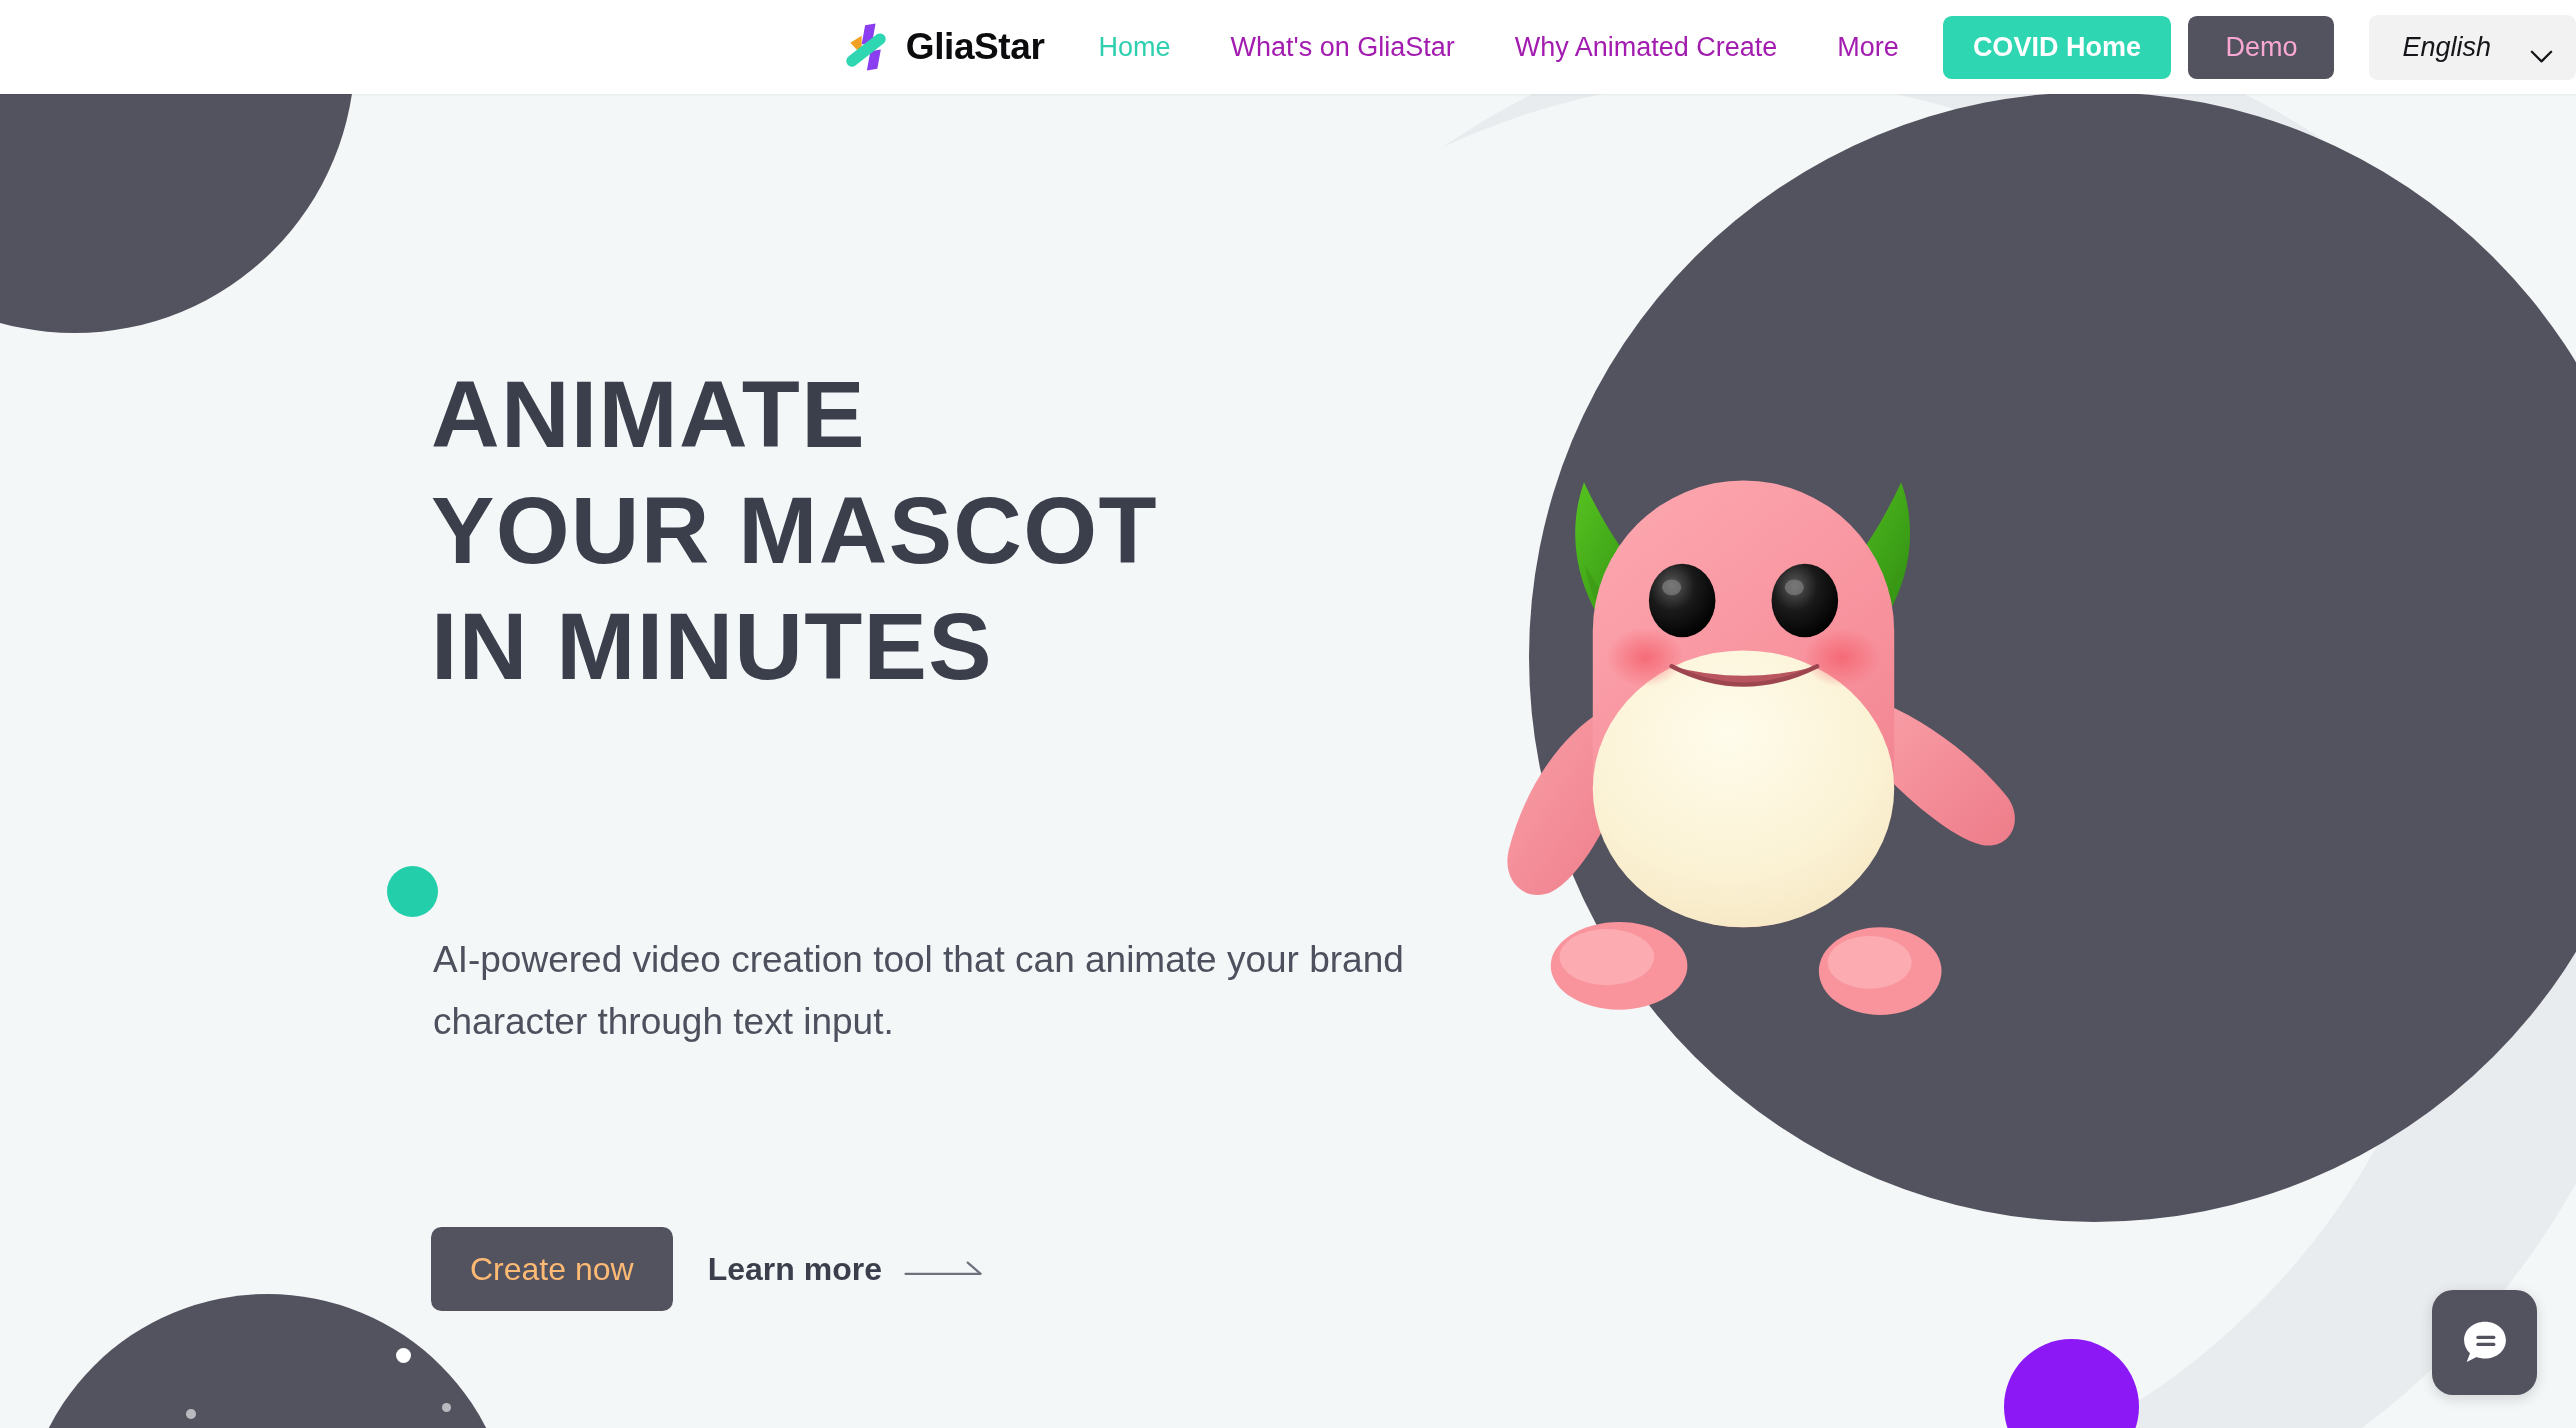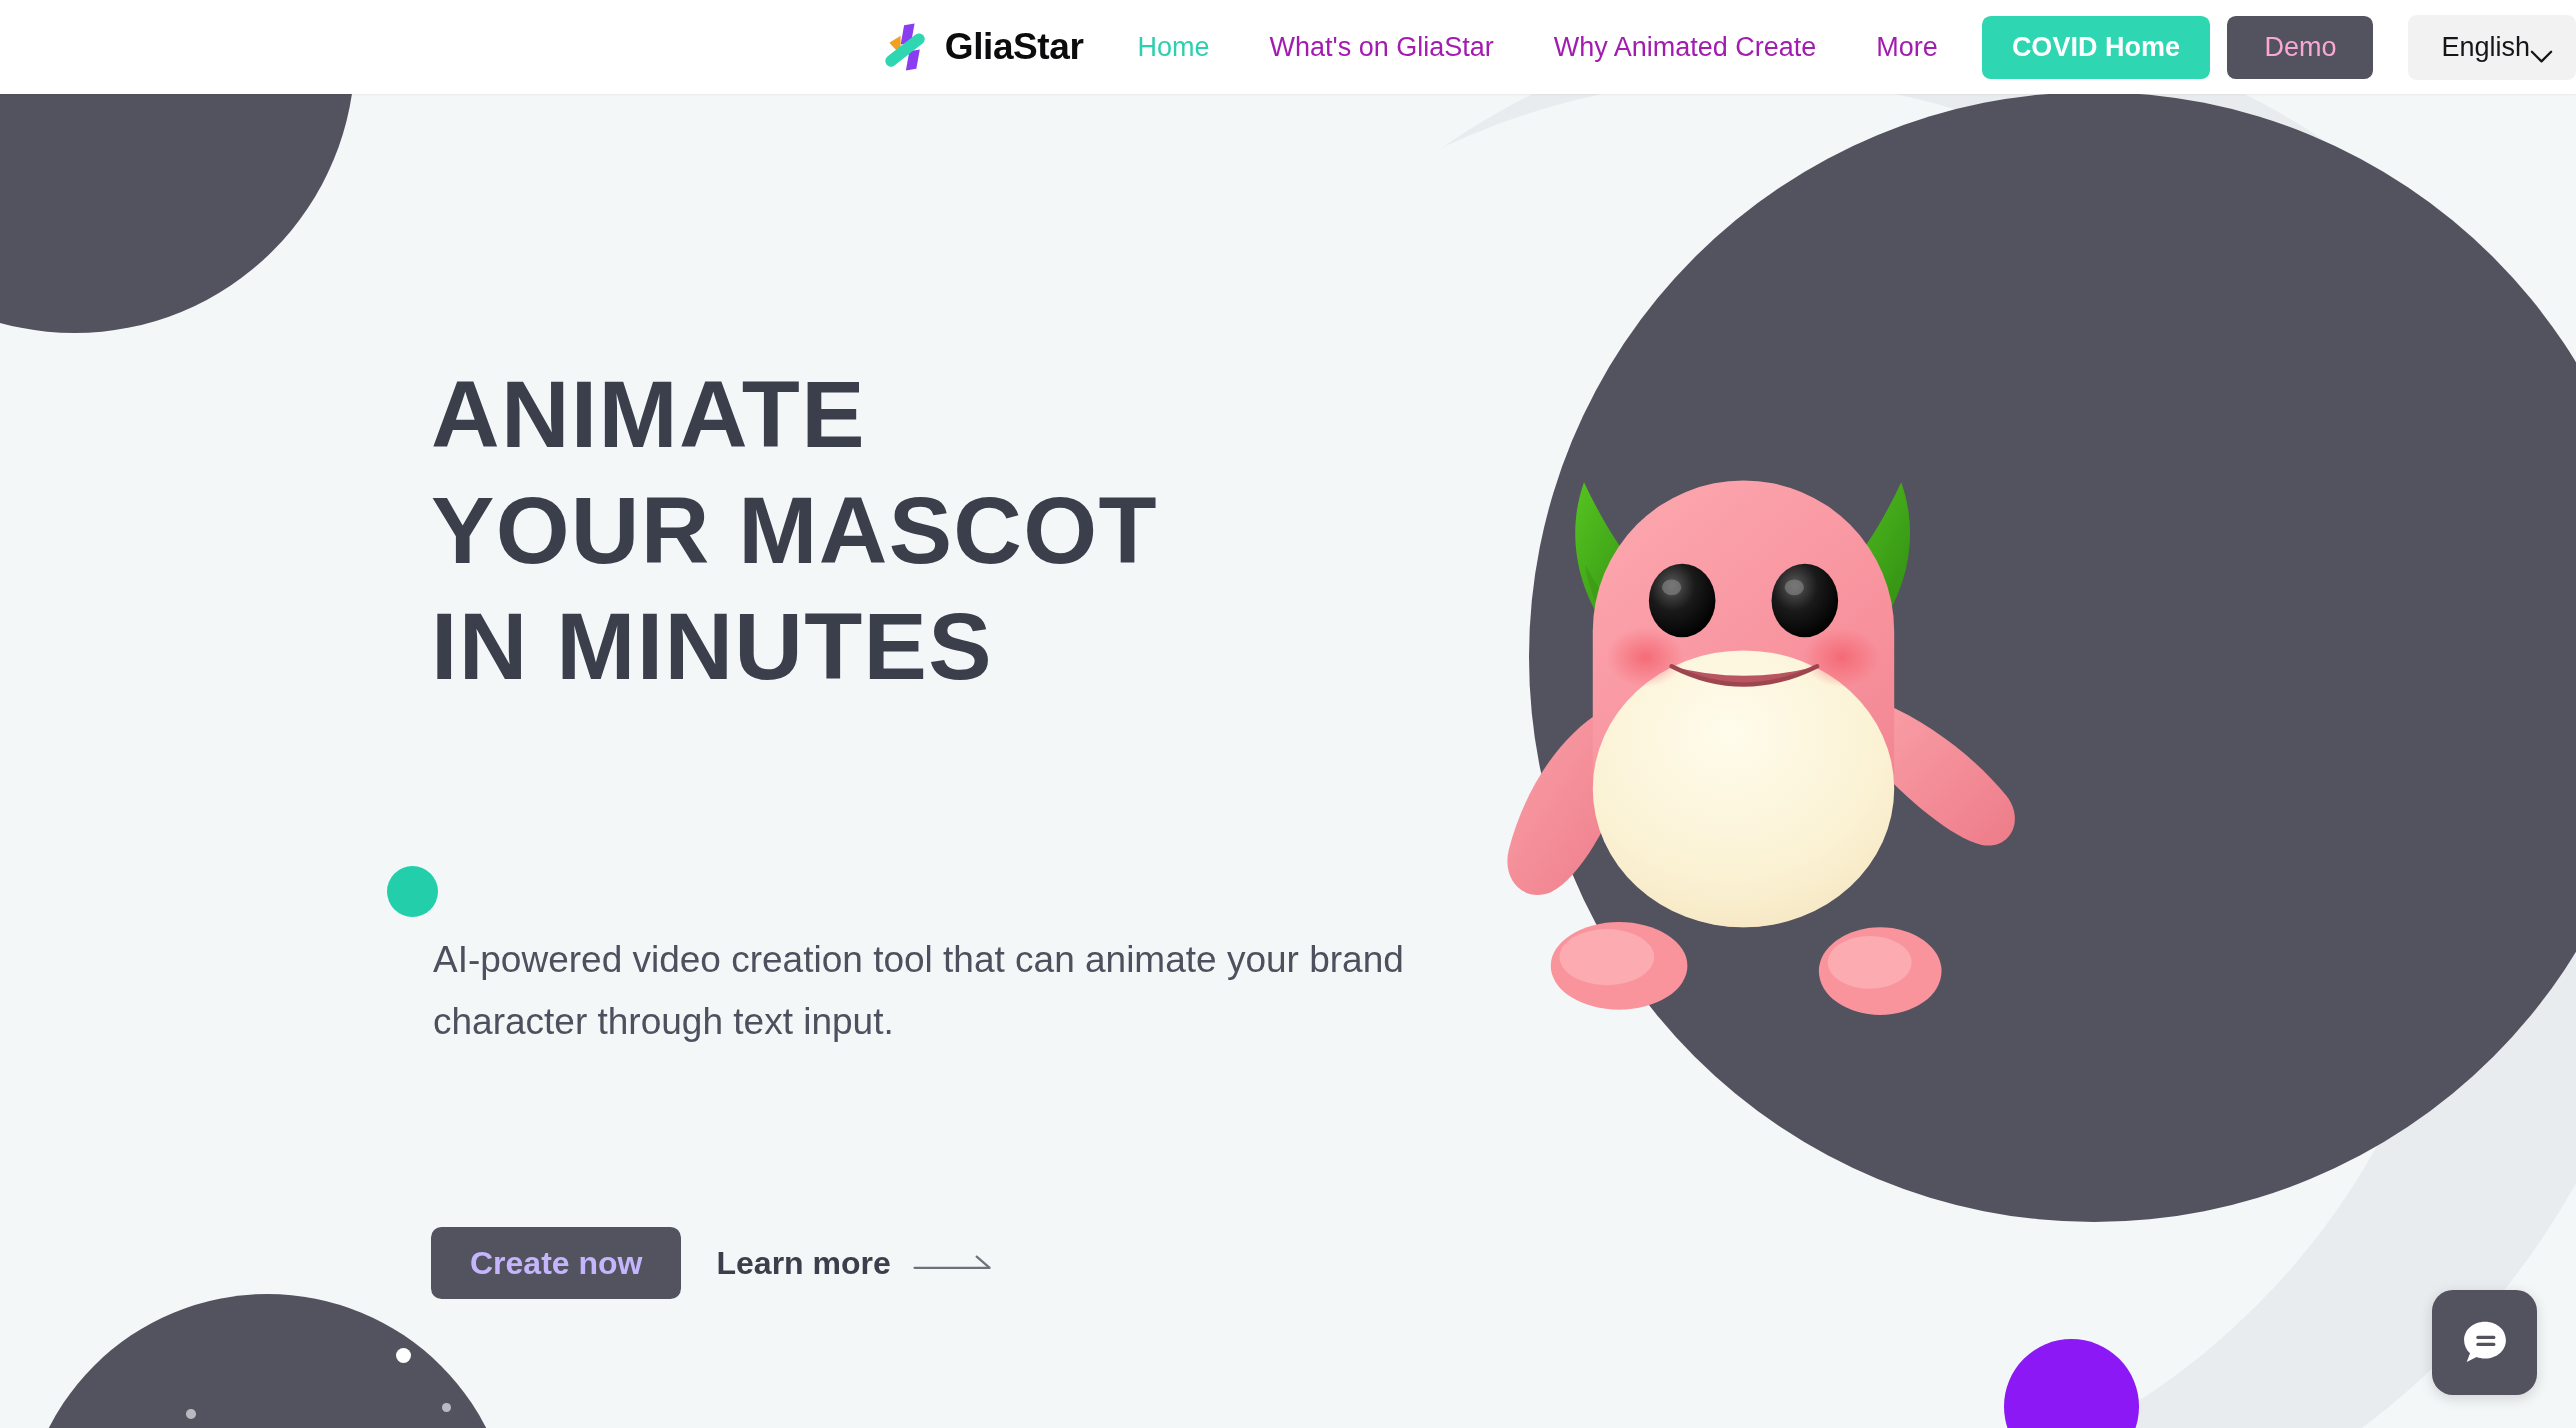--- a/index.html
+++ b/index.html
@@ -110,22 +110,22 @@
     font-size: 27px; font-weight: 400;
     border: none; border-radius: 8.8px;
     height: 63px; padding: 0 37px;
     margin-left: 17.5px; cursor: pointer; white-space: nowrap;
   }
   .lang-select {
     background: #f2f2f2; color: #15161a;
     border: none; border-radius: 8.8px;
     height: 65px; padding: 0 23px 0 33px;
     margin-left: 35px; cursor: pointer;
-    display: flex; align-items: center; 
-    font-size: 27px; white-space: nowrap;
+    display: flex; align-items: center; gap: 39px;
+    font-size: 27px; white-space: nowrap; font-style: italic;
   }
   .chev { width: 23px; height: 14px; flex: none; }
 
   
   .hero { position: absolute; inset: 0; z-index: 10; pointer-events: none; }
   .hero > * { pointer-events: auto; }
 
   .headline {
     position: absolute; left: 431px; top: 357px;
     font-size: 95px; line-height: 1.22;
@@ -144,24 +144,24 @@
     width: 981px;
     font-size: 37px; line-height: 1.67;
     color: #4d515e;
   }
 
   .cta-row {
     position: absolute; left: 431px; top: 1227px;
     display: flex; align-items: center;
   }
   .btn-create {
-    background: #53525f; color: #c4b5fd;
+    background: #53525f; color: #fdba74;
     border: none; border-radius: 10.5px;
-    font-size: 32px; font-weight: 700;
-    height: 72px; padding: 0 39px;
+    font-size: 32px; font-weight: 400;
+    height: 84px; padding: 0 39px;
     cursor: pointer; white-space: nowrap;
   }
   .learn-more {
     display: flex; align-items: center; gap: 21px;
     margin-left: 35px; cursor: pointer;
   }
   .learn-more-label {
     font-size: 32px; font-weight: 700; color: #3b3f4c; white-space: nowrap;
   }
   .arrow-line { width: 81px; height: 19px; }

